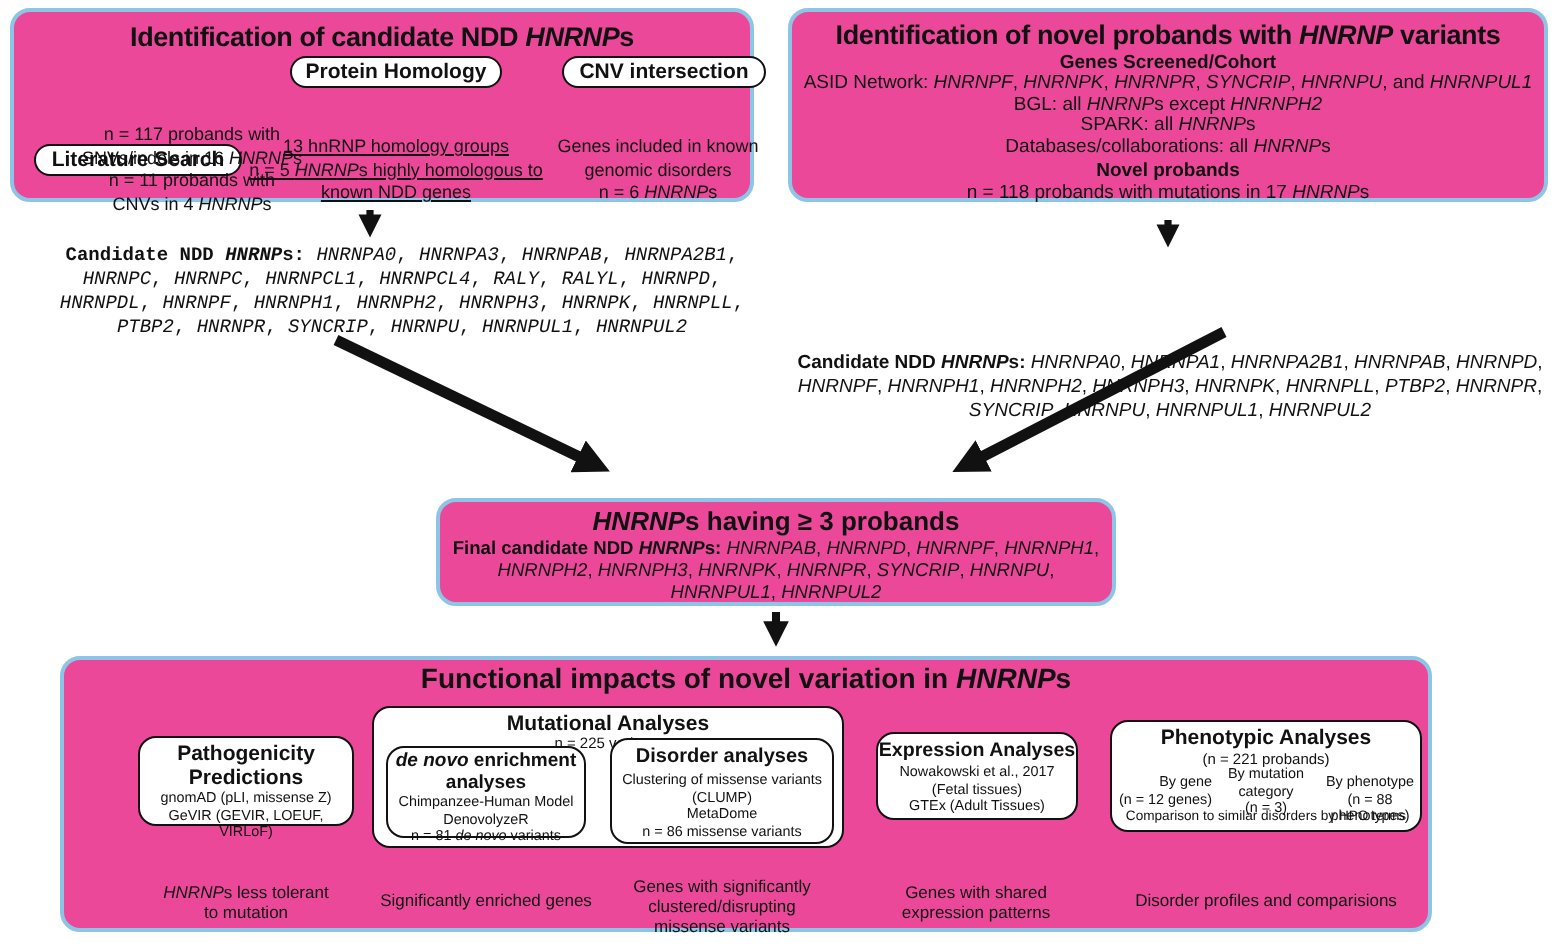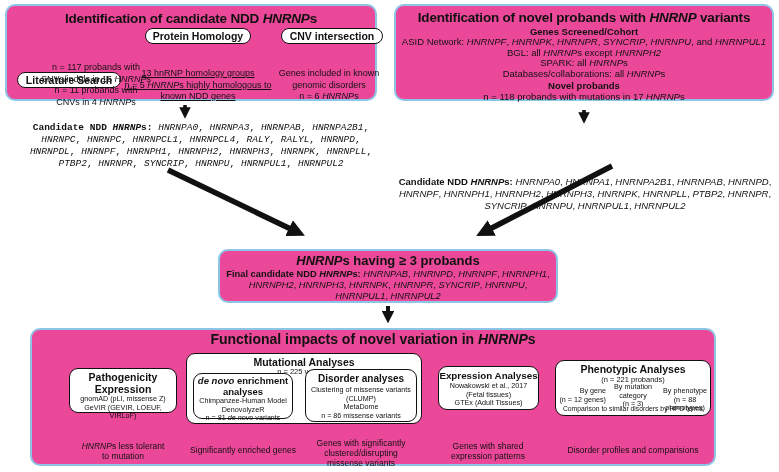--- a/index.html
+++ b/index.html
@@ -95,21 +95,21 @@
       <span class="b">Final candidate NDD <i>HNRNP</i>s:</span>
       <span><i>HNRNPAB</i>, <i>HNRNPD</i>, <i>HNRNPF</i>, <i>HNRNPH1</i>, <i>HNRNPH2</i>, <i>HNRNPH3</i>, <i>HNRNPK</i>, <i>HNRNPR</i>, <i>SYNCRIP</i>, <i>HNRNPU</i>, <i>HNRNPUL1</i>, <i>HNRNPUL2</i></span>
     </div>
   </div>
 
   <div class="blue-box" style="left:30px;top:328px;width:686px;height:138px;"></div>
   <div class="abs ctr" style="left:30px;top:331px;width:686px;font-weight:bold;font-size:14px;">Functional impacts of novel variation in <i>HNRNP</i>s</div>
 
   <div class="black-box" style="left:69px;top:368px;width:108px;height:45px;">
     <div class="abs ctr b pre" style="left:0;top:3px;width:100%;font-size:10.5px;line-height:11.5px;">Pathogenicity
-Expression</div>
+Predictions</div>
     <div class="abs ctr tiny pre" style="left:0;top:26px;width:100%;">gnomAD (pLI, missense Z)
 GeVIR (GEVIR, LOEUF, VIRLoF)</div>
   </div>
 
   <div class="black-box" style="left:186px;top:353px;width:236px;height:71px;">
     <div class="abs ctr b" style="left:0;top:2px;width:100%;font-size:10.5px;">Mutational Analyses</div>
     <div class="abs ctr" style="left:0;top:13px;width:100%;font-size:7.5px;">n = 225 variants</div>
   </div>
 
   <div class="black-box" style="left:193px;top:373px;width:100px;height:46px;">

